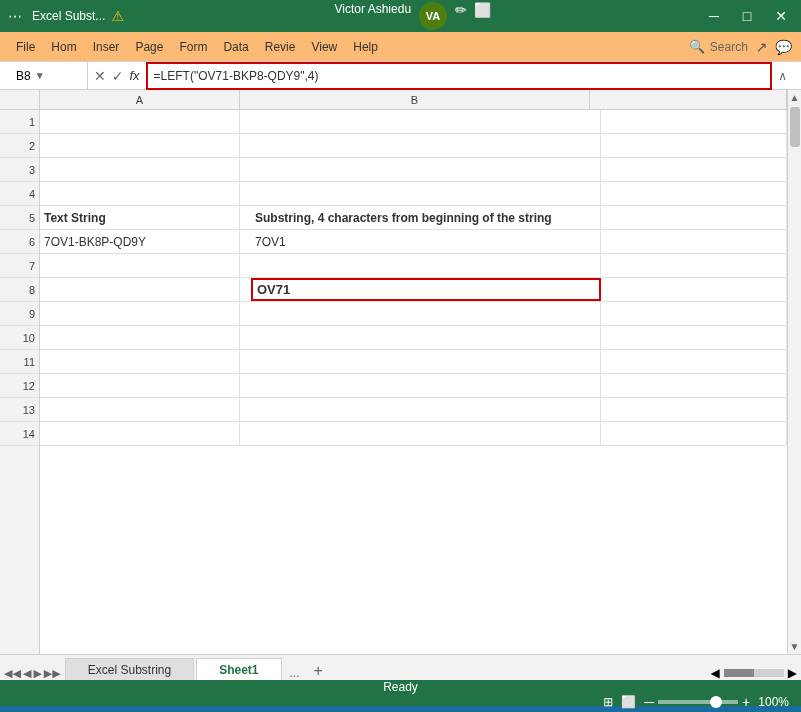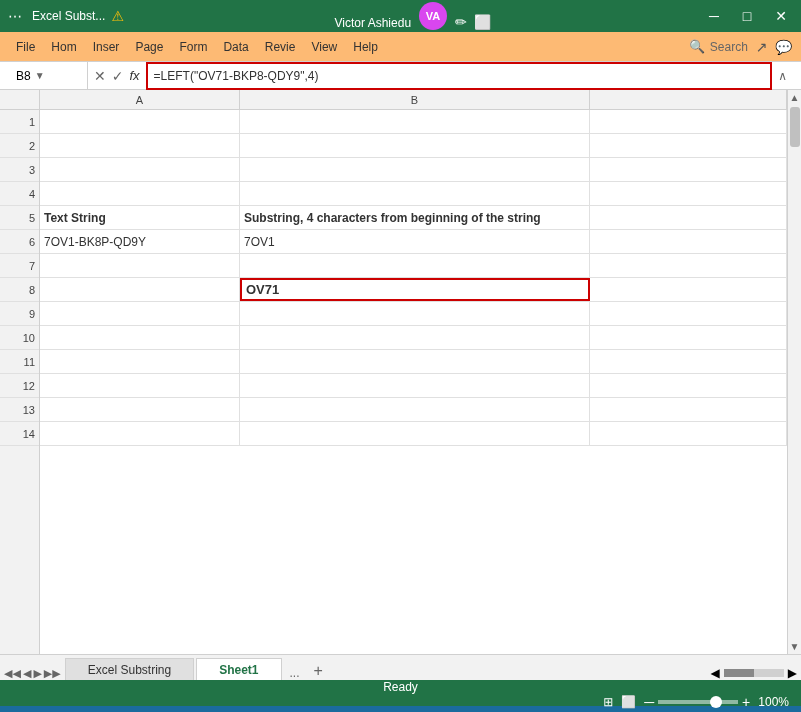--- a/index.html
+++ b/index.html
@@ -10,23 +10,23 @@
       background: #217346;
       height: 32px;
       display: flex;
       align-items: center;
       padding: 0 8px;
       color: white;
     }
     .title-bar-left { display: flex; align-items: center; gap: 6px; font-size: 12px; }
     .title-dots { color: white; font-size: 14px; margin-right: 4px; }
     .title-text { font-size: 12px; color: white; }
-    .title-bar-center { flex: 1; display: flex; justify-content: center; align-items: flex-end; gap: 8px; }
+    .title-bar-center { flex: 1; display: flex; justify-content: center; align-items: flex-start; gap: 8px; }
     .avatar-circle {
-      width: 28px; height: 28px; border-radius: 50%; background: #d946ef;
+      width: 28px; height: 28px; border-radius: 50%; background: #4d7c0f;
       display: flex; align-items: center; justify-content: center;
       color: white; font-size: 11px; font-weight: bold;
     }
     .title-bar-right { display: flex; align-items: center; gap: 12px; }
     .title-warning { color: #ffc107; font-size: 14px; }
 
     
     .menu-bar {
       background: #fdba74;
       height: 30px;
@@ -156,21 +156,21 @@
     }
     .grid-cell {
       border-right: 1px solid #e0e0e0;
       display: flex;
       align-items: center;
       padding: 0 4px;
       font-size: 12px;
       color: #333;
     }
     .cell-a { width: 200px; }
-    .cell-b { width: 350px; }
+    .cell-b { width: 350px; margin-left: 11px; }
     .cell-c { flex: 1; }
 
     .cell-bold { font-weight: bold; }
     .cell-selected { border: 2px solid #c00 !important; background: #fff; }
 
     
     .scrollbar-right {
       width: 14px;
       background: #f2f2f2;
       border-left: 1px solid #d0d0d0;

